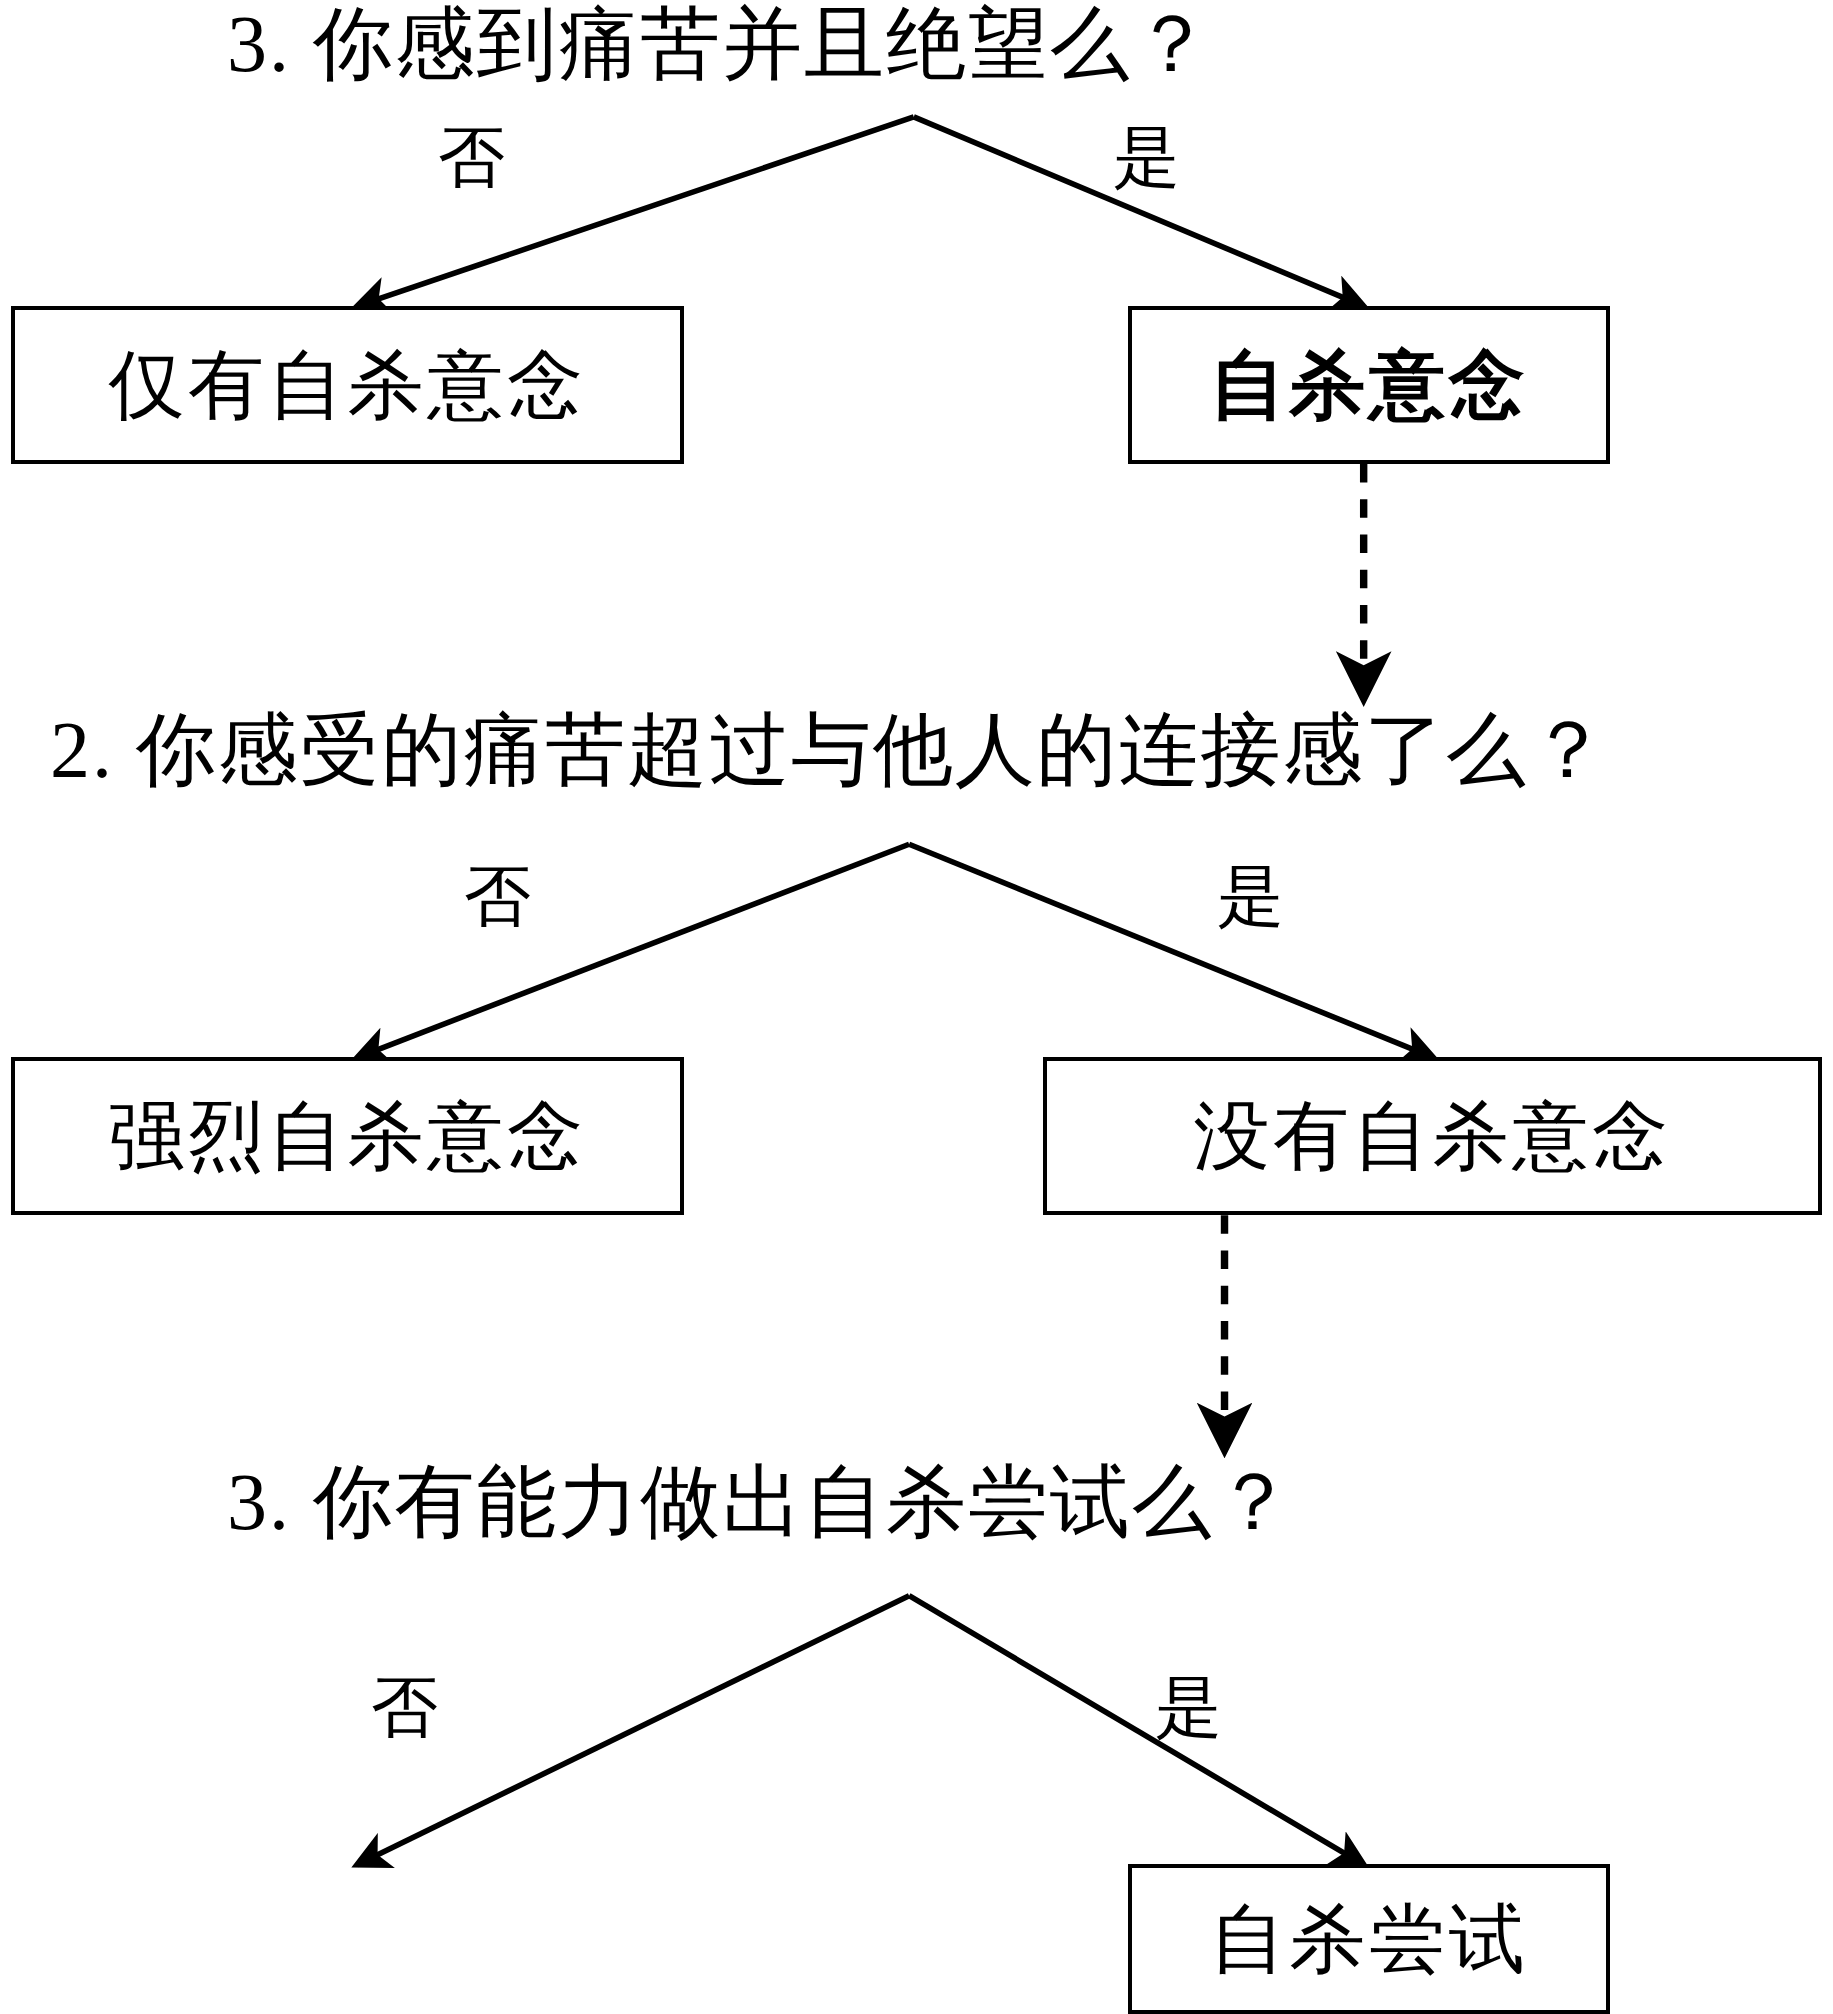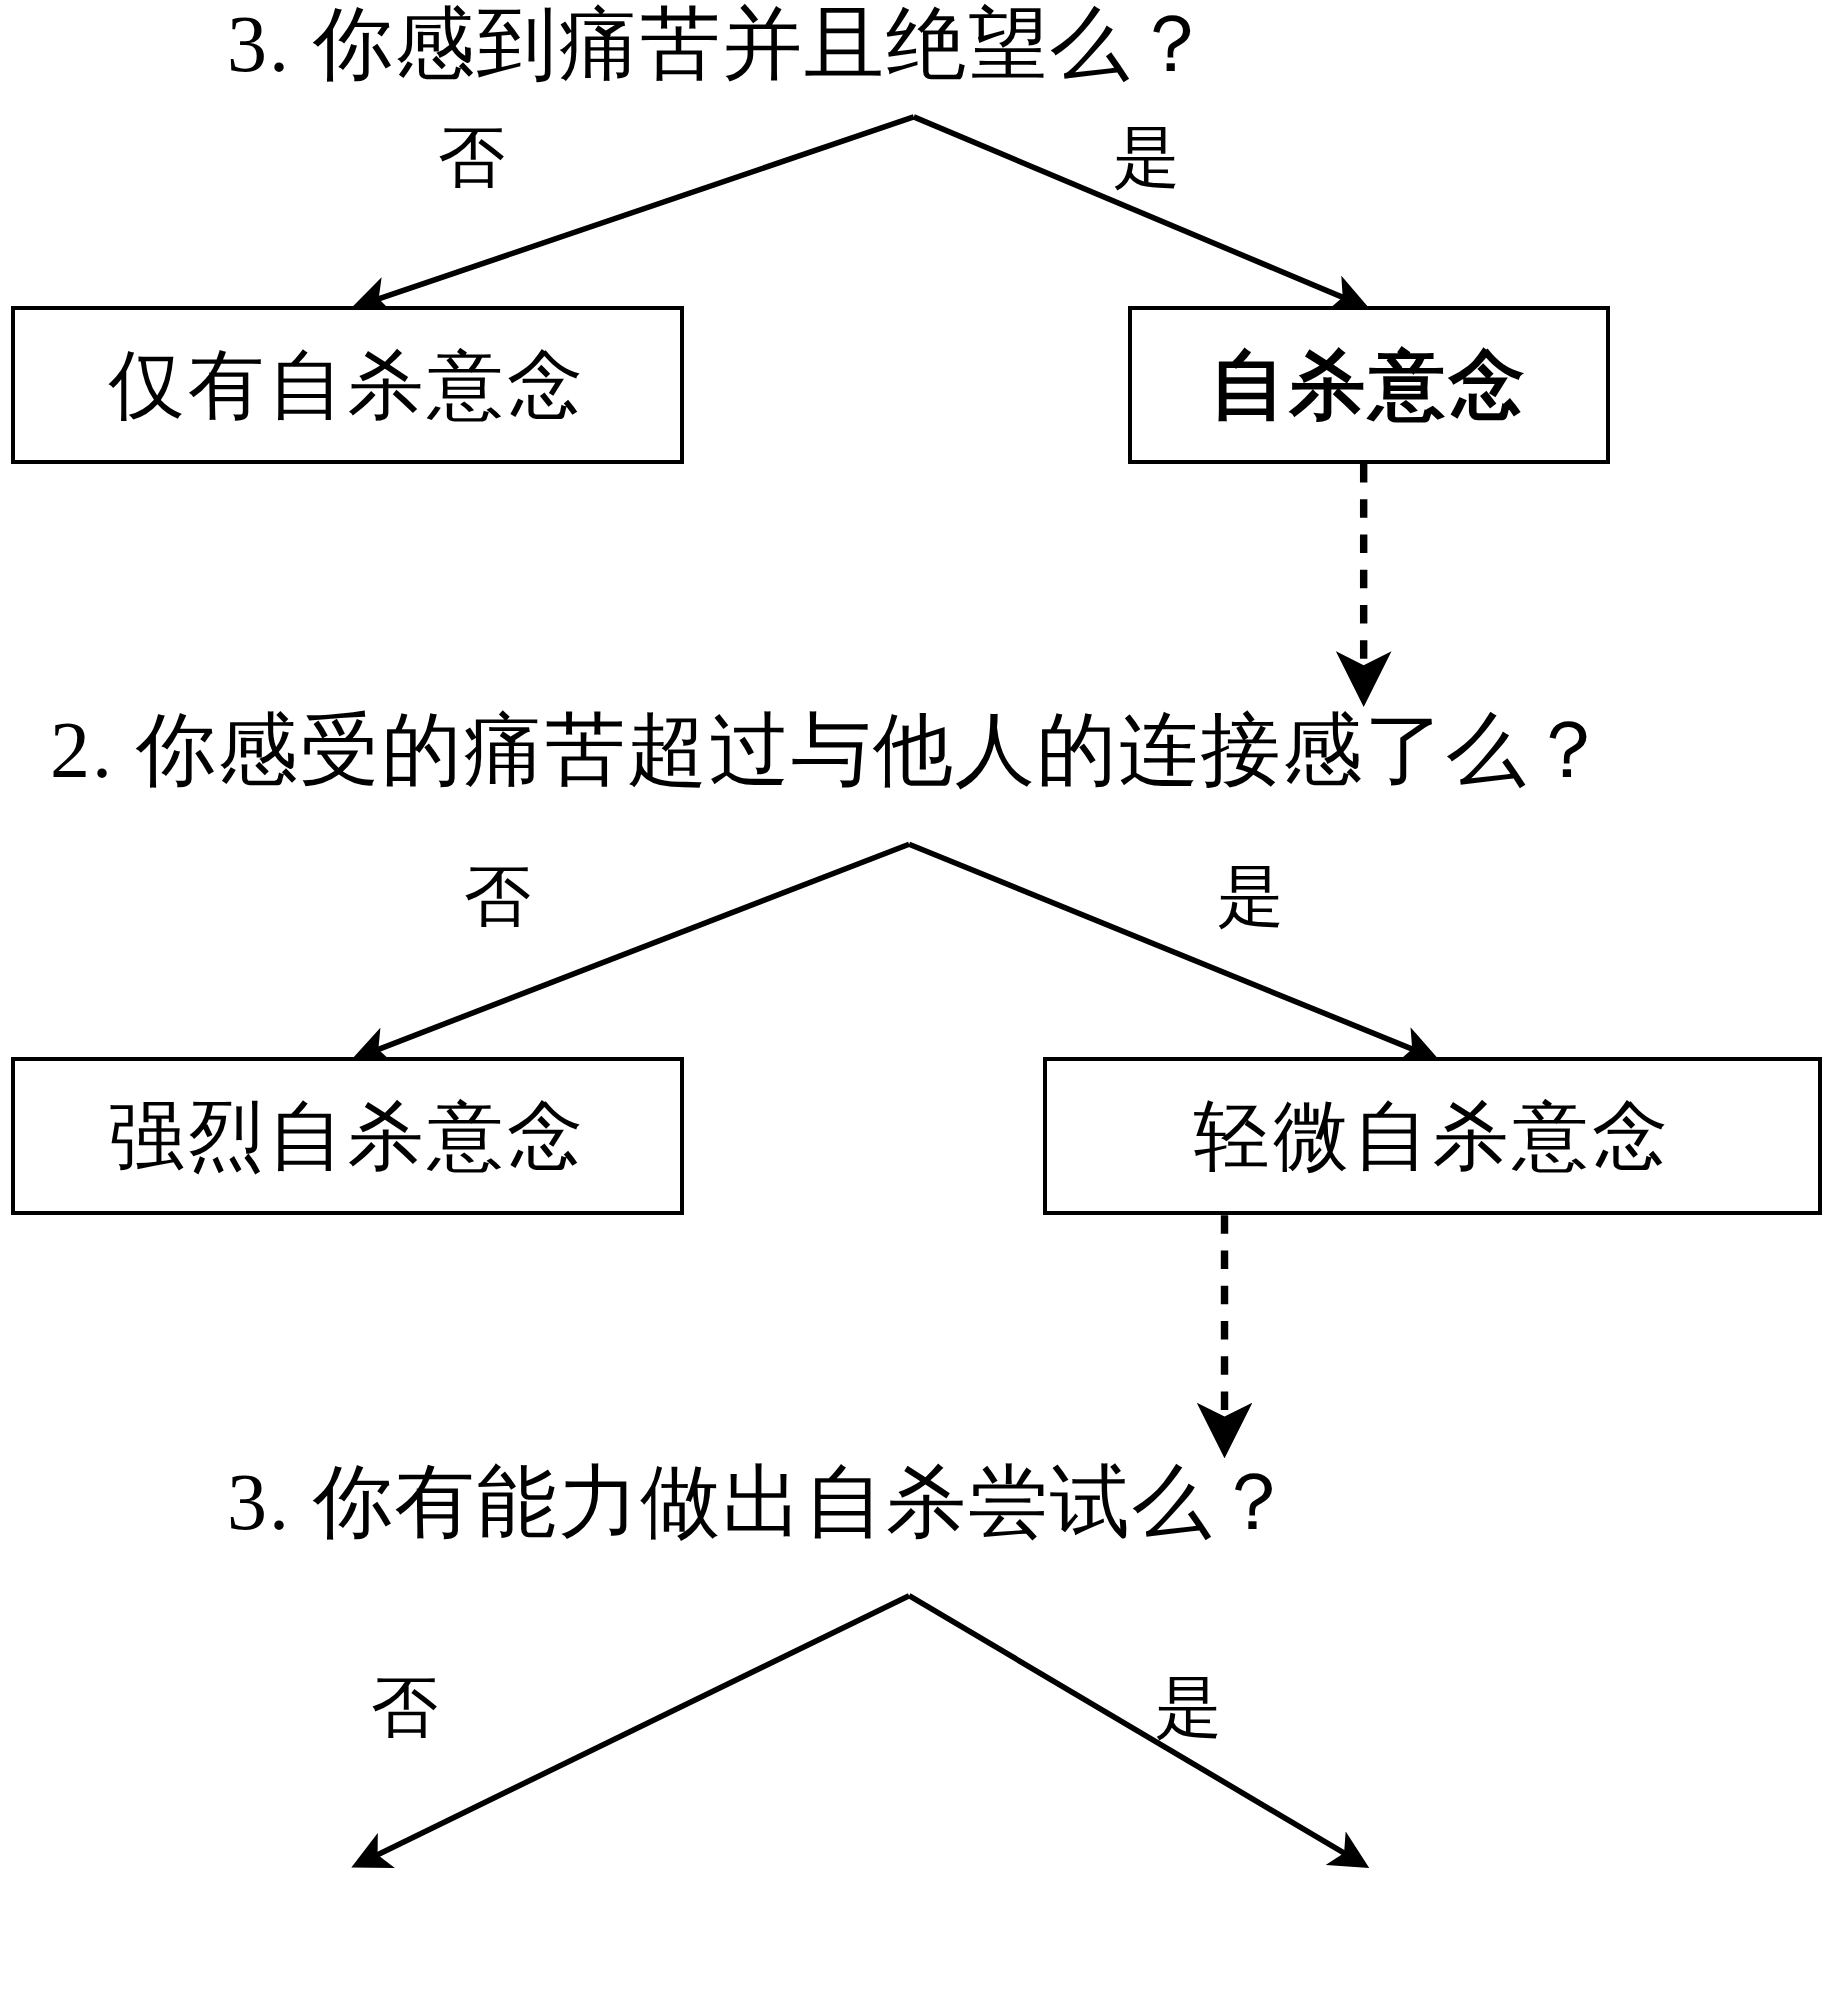--- a/index.html
+++ b/index.html
@@ -110,25 +110,28 @@
 
   <div class="branch-label" style="left: 464px; top: 863px;">否</div>
 
   <div class="branch-label" style="left: 1217px; top: 863px;">是</div>
 
   <div class="node-box" style="left: 11px; top: 1057px; width: 673px; height: 158px;">
     <span class="node-label">强烈自杀意念</span>
   </div>
 
   <div class="node-box" style="left: 1043px; top: 1057px; width: 779px; height: 158px;">
-    <span class="node-label">轻微自杀意念</span>
+    <span class="node-label">没有自杀意念</span>
   </div>
 
   <div class="question" style="left: 227px; top: 1462px;">3. 你有能力做出自杀尝试么？</div>
 
   <div class="branch-label" style="left: 371px; top: 1674px;">否</div>
 
   <div class="branch-label" style="left: 1155px; top: 1674px;">是</div>
 
 
+  <div class="node-box" style="left: 1128px; top: 1864px; width: 482px; height: 150px;">
+    <span class="node-label">自杀尝试</span>
+  </div>
 
 </div>
 
 
 </body></html>

